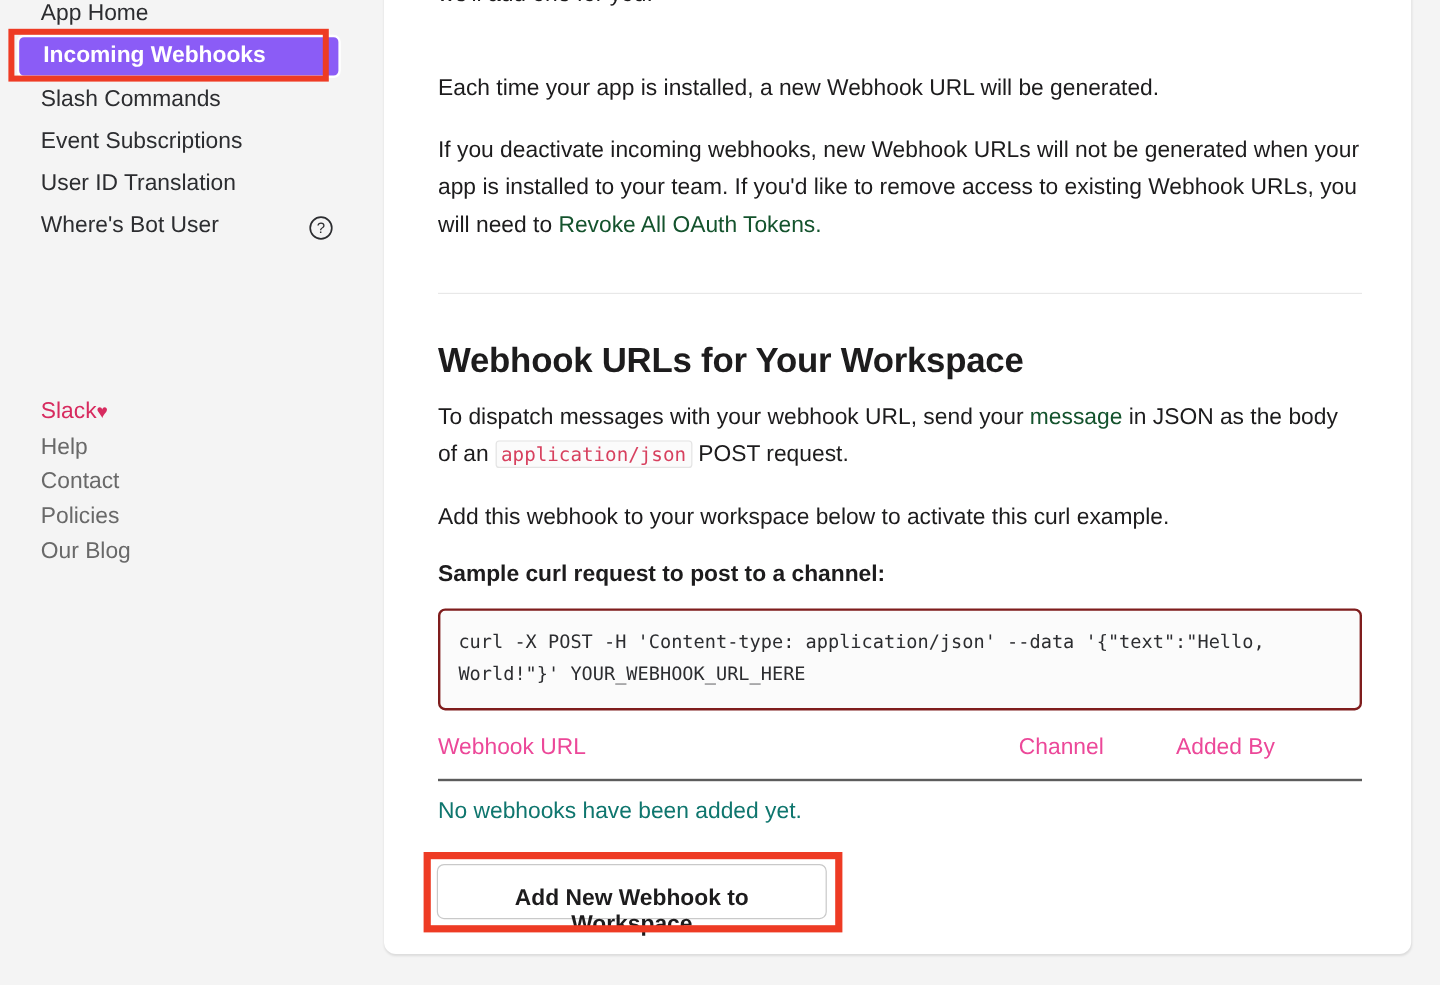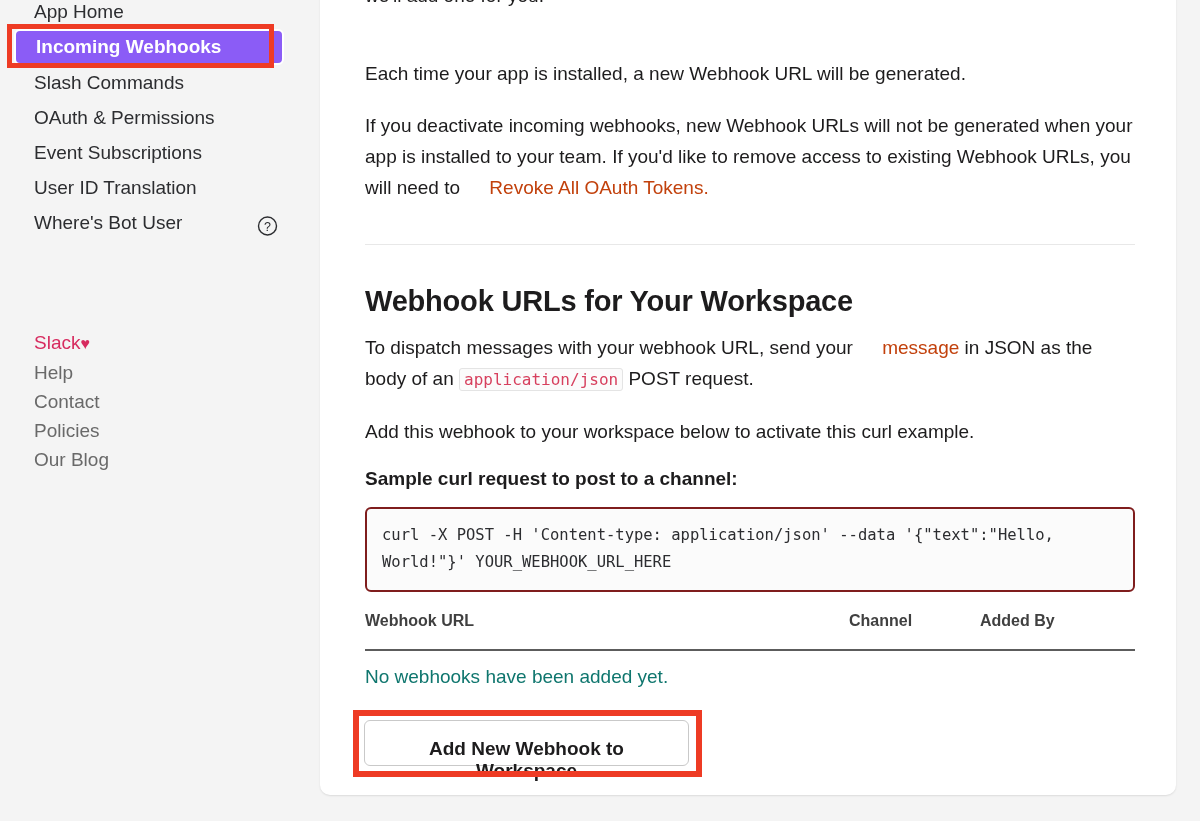--- a/index.html
+++ b/index.html
@@ -123,23 +123,22 @@
     margin: 0;
     font-size: 19px;
     line-height: 31px;
     color: #1d1c1d;
   }
   .para-top      { position: absolute; left: 0; top: 6px;   width: 770px; }
   .para-each     { position: absolute; left: 0; top: 84px;  width: 770px; }
   .para-deact    { position: absolute; left: 0; top: 136px; width: 770px; }
 
   a.link {
-    color: #c2410c;
+    color: #14532d;
     text-decoration: none;
-    margin-left: 24px;
   }
 
   .divider {
     position: absolute;
     left: 0;
     top: 270px;
     width: 770px;
     height: 1px;
     background: #e8e8e8;
   }
@@ -211,23 +210,23 @@
   .table-head {
     position: absolute;
     left: 0;
     top: 638px;
     width: 770px;
     height: 38px;
   }
   .th {
     position: absolute;
     top: 0;
-    font-size: 16px;
-    font-weight: bold;
-    color: #404040;
+    font-size: 19px;
+    font-weight: normal;
+    color: #ec4899;
     white-space: nowrap;
   }
   .th-url     { left: 0px; }
   .th-channel { left: 484px; }
   .th-added   { left: 615px; }
   .table-rule {
     position: absolute;
     left: 0;
     top: 675px;
     width: 770px;
@@ -285,23 +284,20 @@
 
       <div class="nav-item active">
         <span>Incoming Webhooks</span>
       </div>
 
 
       <div class="nav-item">
         <span>Slash Commands</span>
       </div>
 
-      <div class="nav-item">
-        <span>OAuth &amp; Permissions</span>
-      </div>
 
       <div class="nav-item">
         <span>Event Subscriptions</span>
       </div>
 
       <div class="nav-item">
         <span>User ID Translation</span>
       </div>
 
       <div class="nav-item">

